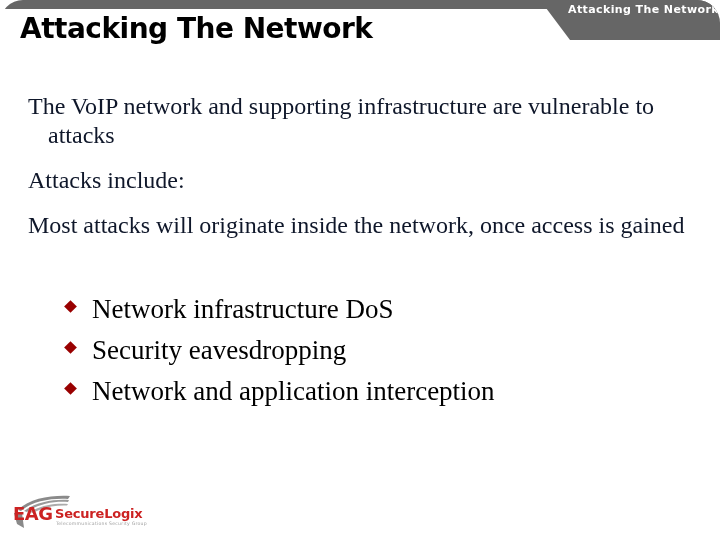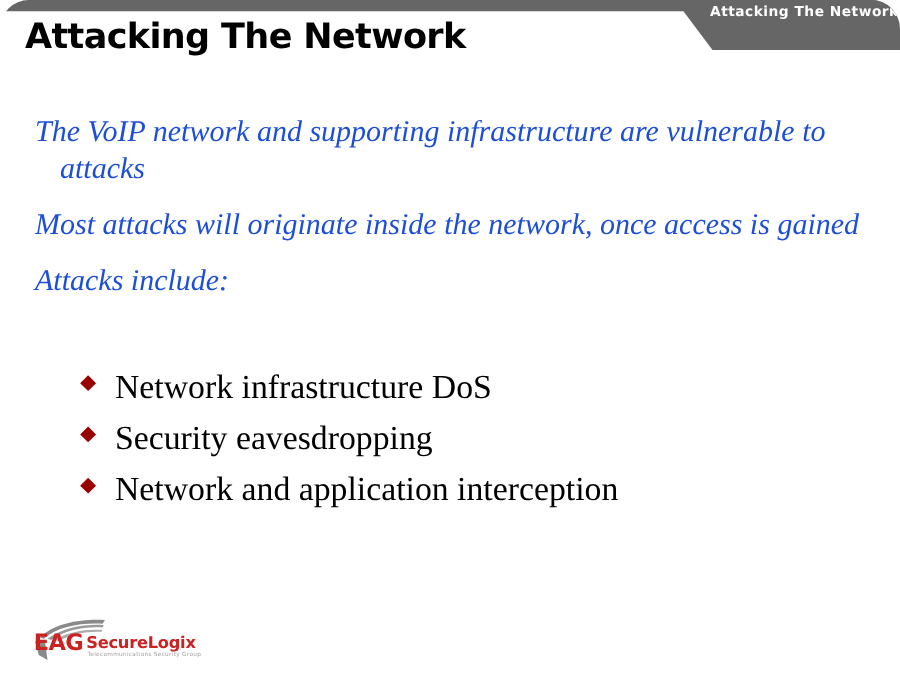--- a/index.html
+++ b/index.html
@@ -72,26 +72,25 @@
   
   .body-block {
     position: absolute;
     left: 28px;
     top: 92px;
     width: 672px;
   }
   .para {
     font-family: "Liberation Serif", "DejaVu Serif", serif;
     font-size: 24px;
-    color: #1d4ed8;
+    color: #0f172a;
     line-height: 29px;
     margin: 0 0 16px 0;
     padding-left: 20px;
     text-indent: -20px;
-    font-style: italic;
   }
   .para:last-child {
     margin-bottom: 0;
   }
 
   .sub-list {
     position: absolute;
     left: 66px;
     top: 297px;
     width: 620px;
@@ -119,21 +118,21 @@
     transform: rotate(45deg);
   }
   .sub-label {
     display: inline-block;
     vertical-align: top;
   }
 
   
   .logo {
     position: absolute;
-    left: 26px;
+    left: 12px;
     top: 494px;
     width: 150px;
     height: 36px;
     text-decoration: underline;
   }
   .logo svg {
     display: block;
   }
 </style>
 </head>
@@ -143,22 +142,22 @@
 
   <div class="top-bar"></div>
 
   <div class="corner-banner"></div>
   <div class="corner-banner-label">Attacking The Network</div>
 
   <div class="slide-title">Attacking The Network</div>
 
   <div class="body-block">
     <p class="para">The VoIP network and supporting infrastructure are vulnerable to attacks</p>
+    <p class="para">Attacks include:</p>
     <p class="para">Most attacks will originate inside the network, once access is gained</p>
-    <p class="para">Attacks include:</p>
   </div>
 
   <ul class="sub-list">
     <li class="sub-item">
       <span class="diamond-icon"></span>
       <span class="sub-label">Network infrastructure DoS</span>
     </li>
     <li class="sub-item">
       <span class="diamond-icon"></span>
       <span class="sub-label">Security eavesdropping</span>

